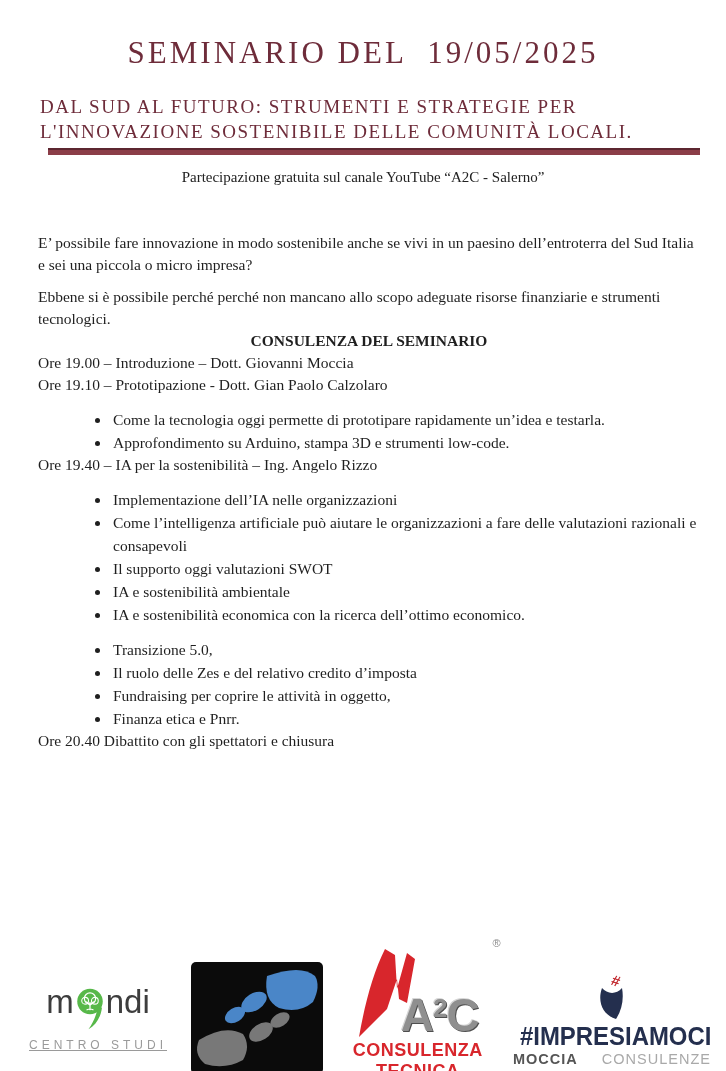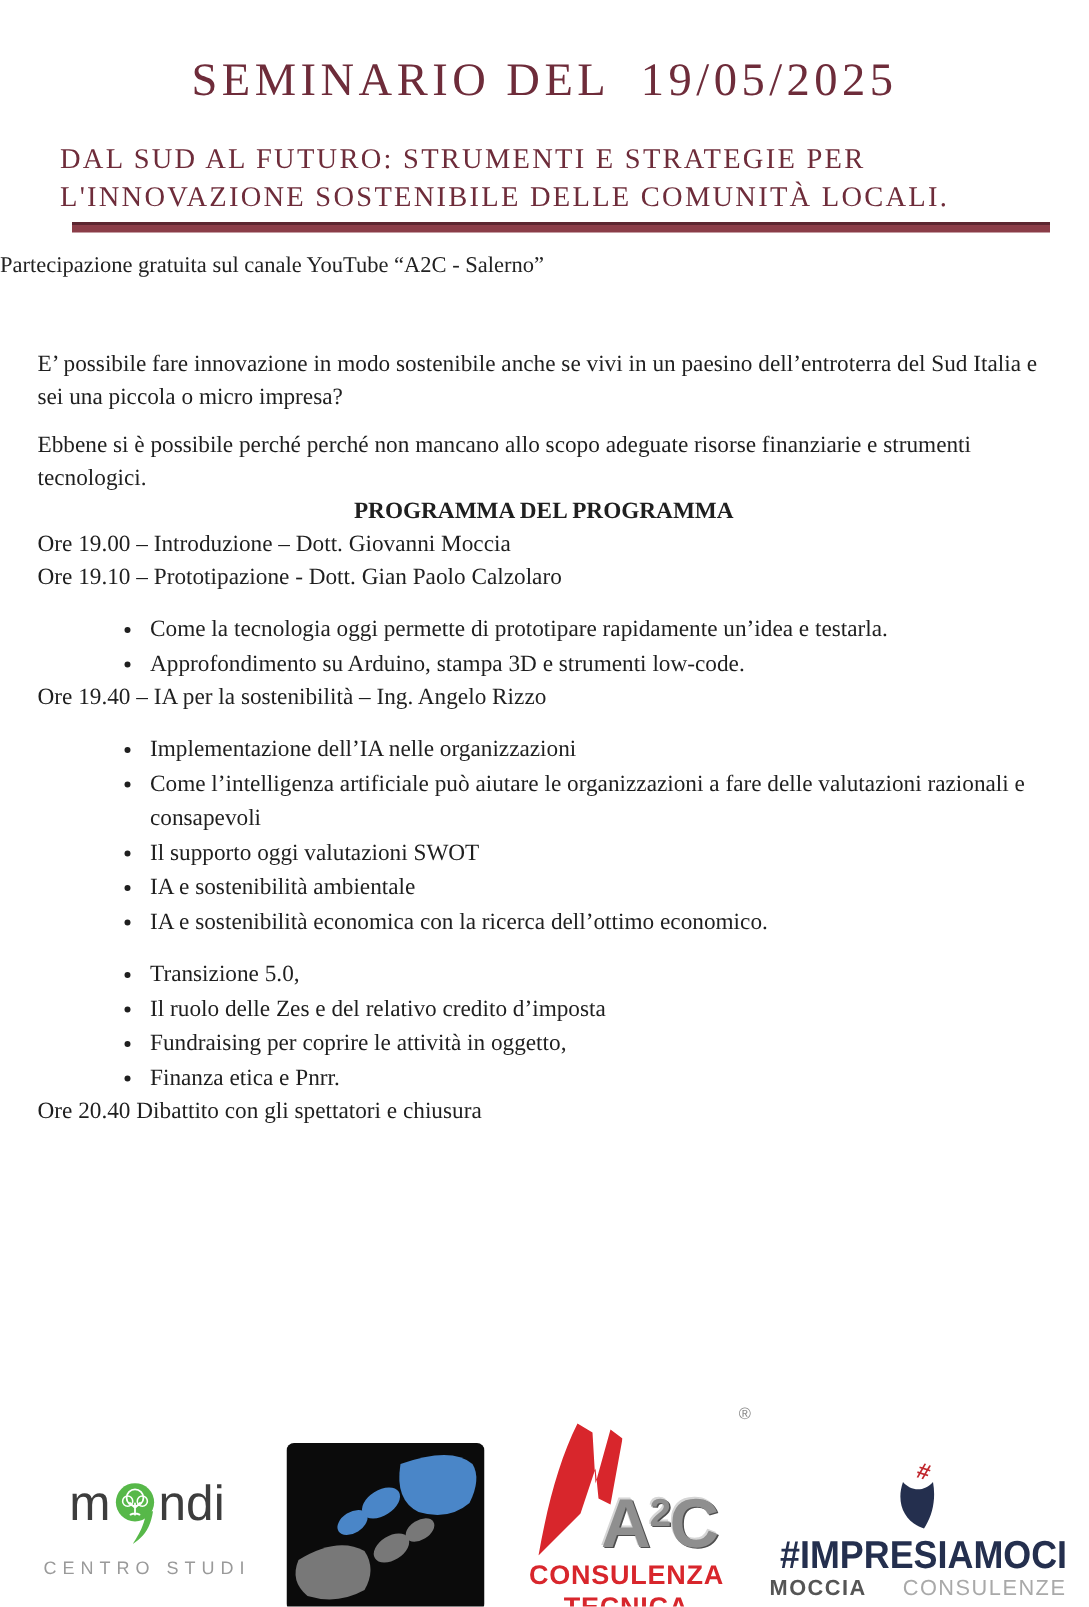--- a/index.html
+++ b/index.html
@@ -16,25 +16,25 @@
   }
   .subtitle{
     margin:24px 40px 0 40px;text-align:left;font-size:19px;line-height:25px;
     color:#6e2c3a;letter-spacing:1.5px;font-weight:normal;
   }
   .rule{
     margin:4px 26px 0 48px;height:5px;border:0;
     background:#8b3d48;border-top:2px solid #5c2630;
   }
   .access-note{
-    margin:14px 0 0 0;font-size:15px;color:#222;
+    margin:14px 0 0 0;text-align:center;font-size:15px;color:#222;
   }
 
   
-  .content{padding:0 26px 0 25px;}
+  .content{padding:0 26px 0 38px;}
   .content p{margin:0;font-size:15.5px;line-height:22px;}
   .p-intro1{margin-top:46px !important;}
   .p-intro2{margin-top:10px !important;}
   .program-heading{
     margin:9px 0 0 0;text-align:center;font-size:15.5px;font-weight:bold;line-height:22px;
   }
   .sched{margin-top:17px;font-size:15.5px;line-height:22px;}
   ul.bullets{
     margin:12px 0 0 0;padding:0 0 0 73px;list-style:disc outside;
   }
@@ -49,21 +49,21 @@
     display:flex;align-items:center;justify-content:space-between;
     padding:0 14px;box-sizing:border-box;
     font-family:"Liberation Sans","DejaVu Sans",sans-serif;
   }
   .logo{flex:0 0 auto;}
 
   
   .mondi{width:168px;text-align:center;color:#3d3d3d;}
   .mondi .l1{font-size:33px;line-height:30px;font-weight:500;display:flex;align-items:center;justify-content:center;}
   .mondi .l2{font-size:33px;line-height:34px;font-weight:500;letter-spacing:1px;}
-  .mondi .l3{font-size:12px;line-height:16px;letter-spacing:4px;color:#9a9a9a;margin-top:20px;}
+  .mondi .l3{font-size:12px;line-height:16px;letter-spacing:4px;color:#9a9a9a;margin-top:20px;text-decoration:underline;}
   .green-o{display:inline-block;width:30px;height:30px;margin:0 1px;position:relative;top:1px;}
 
   
   .tracks{width:132px;height:112px;}
 
   
   .a2c{width:170px;position:relative;text-align:center;}
   .a2c-top{display:flex;align-items:flex-end;justify-content:center;position:relative;}
   .a2c-swoosh{margin-right:-14px;position:relative;z-index:1;}
   .a2c-word{
@@ -97,21 +97,21 @@
 
   <hr class="rule">
 
   <p class="access-note">Partecipazione gratuita sul canale YouTube “A2C - Salerno”</p>
 
   <div class="content">
 
     <p class="p-intro1">E’ possibile fare innovazione in modo sostenibile anche se vivi in un paesino dell’entroterra del Sud Italia e sei una piccola o micro impresa?</p>
     <p class="p-intro2">Ebbene si è possibile perché perché non mancano allo scopo adeguate risorse finanziarie e strumenti tecnologici.</p>
 
-    <p class="program-heading">PROGRAMMA DEL PROGRAMMA</p>
+    <p class="program-heading">CONSULENZA DEL SEMINARIO</p>
 
     <p class="sched">Ore 19.00 – Introduzione – Dott. Giovanni Moccia</p>
 
     <p class="sched">Ore 19.10 – Prototipazione - Dott. Gian Paolo Calzolaro</p>
     <ul class="bullets">
       <li>Come la tecnologia oggi permette di prototipare rapidamente un’idea e  testarla.</li>
       <li>Approfondimento su Arduino, stampa 3D e strumenti low-code.</li>
     </ul>
 
     <p class="sched">Ore 19.40 – IA per la sostenibilità – Ing. Angelo Rizzo</p>

